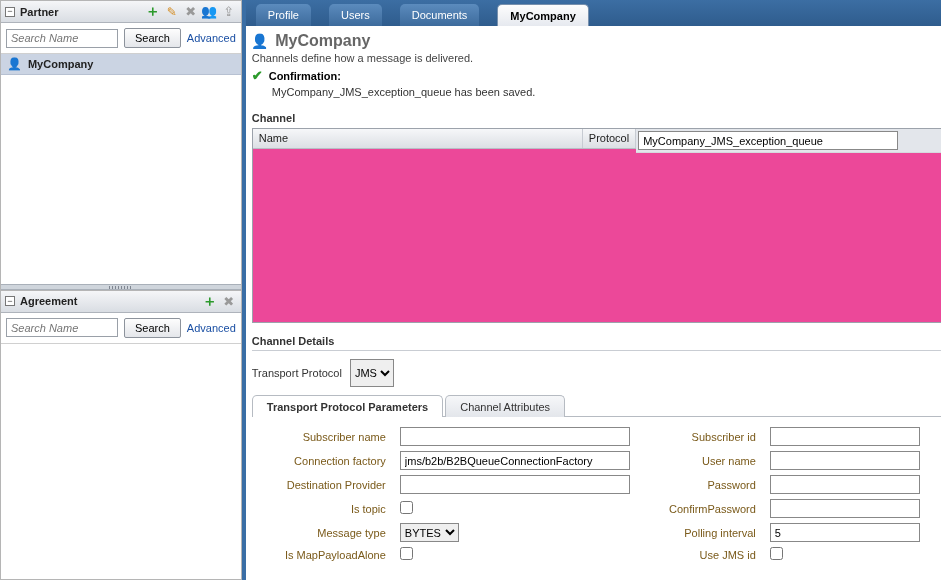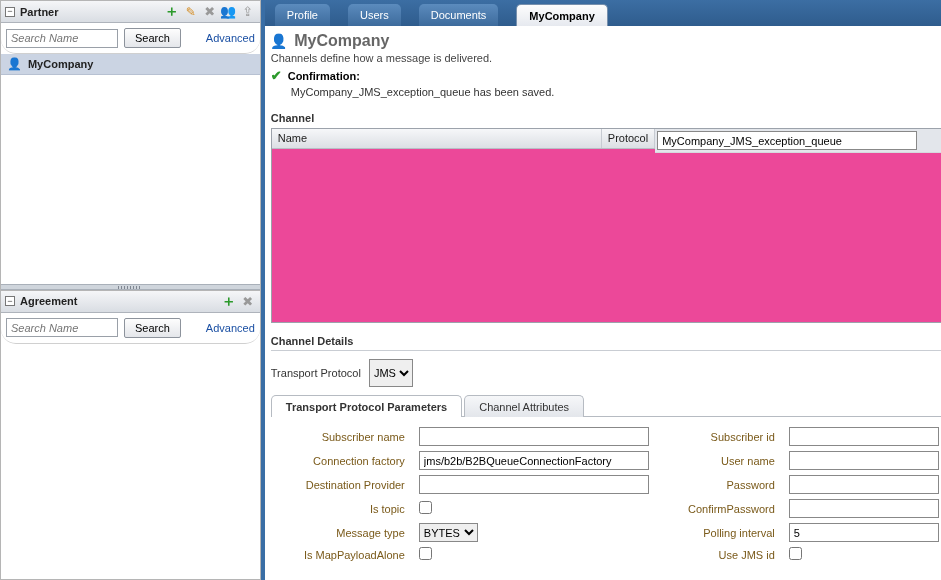--- a/index.html
+++ b/index.html
@@ -36,31 +36,30 @@
     width: 10px; height: 10px; border: 1px solid #777; display:inline-flex;align-items:center;justify-content:center;font-size:9px;line-height:1;color:#444;background:#fff;
   }
   .panel-header .title { font-weight: bold; color: #222; flex: 1; margin-left:2px;}
   .hicn { width:16px;height:16px;display:inline-flex;align-items:center;justify-content:center;font-size:13px; }
   .hicn.green { color:#2c9a2c; font-weight:bold; font-size:15px; }
   .hicn.pencil { color:#d48a1d; font-size:12px; }
   .hicn.grey { color:#999; }
   .search-row {
     display:flex; align-items:center; gap:6px; padding:5px 5px;
     border-bottom:1px solid #d0d0d0;
-    border-radius:15px;
   }
   .search-row input[type=text] {
     width:112px; height:19px; border:1px solid #9aa0a8; font-style:italic; color:#888; padding:0 4px; font-size:11px;
   }
   .btn {
     background: linear-gradient(#fdfdfd,#e4e6ea);
     border:1px solid #8d939c; border-radius:2px;
     height:20px; padding:0 10px; font-size:11px; cursor:pointer;
   }
-  .link { color:#1a4fa3; text-decoration:none; cursor:pointer;margin-left:19px; }
+  .link { color:#1a4fa3; text-decoration:none; cursor:pointer; }
   .partner-item {
     background:#cbd4e3; display:flex; align-items:center; gap:6px;
     padding:3px 6px; border-bottom:1px solid #b7c1d2;
   }
   .partner-item .user-icon{ color:#c0392b; font-size:12px; }
   .partner-item span.name{font-weight:bold;color:#222;}
   .resize-bar{height:6px;background:#cfd5dc;border-top:1px solid #a9b0b9;border-bottom:1px solid #a9b0b9;position:relative;}
   .resize-bar::after{content:"";position:absolute;left:50%;top:1px;transform:translateX(-50%);width:24px;height:3px;background:repeating-linear-gradient(90deg,#7f8691 0 1px,transparent 1px 3px);}
   
   .main { flex:1; display:flex; flex-direction:column; background:#fff; }

